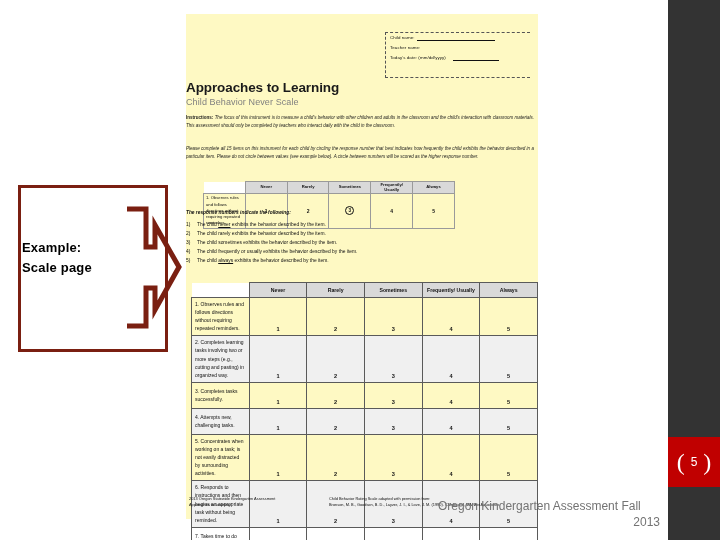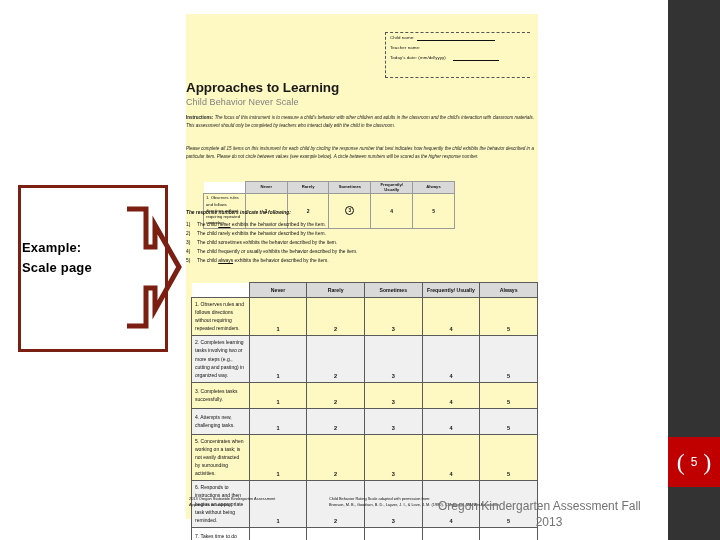--- a/index.html
+++ b/index.html
@@ -137,21 +137,21 @@
   #footer { position:absolute; left:3px; top:482px; width:348px;
     display:flex; justify-content:space-between; }
   .foot-col { font-size:3.9px; line-height:1.65; color:#111; }
   .foot-col.right { width:208px; }
 
   #caption {
     position:absolute; left:438px; top:498px; width:222px;
     font-size:12px; color:#737373; line-height:1.35; text-align:right;
   }
   #caption .l1 { display:block; text-align:left; }
-  #caption .l2 { display:block; text-align:center; }
+  #caption .l2 { display:block; text-align:right; }
 </style>
 </head>
 <body>
 
 <div id="right-panel"></div>
 
 <div id="page-badge">
   <span class="paren">(</span>
   <span class="num">5</span>
   <span class="paren">)</span>

